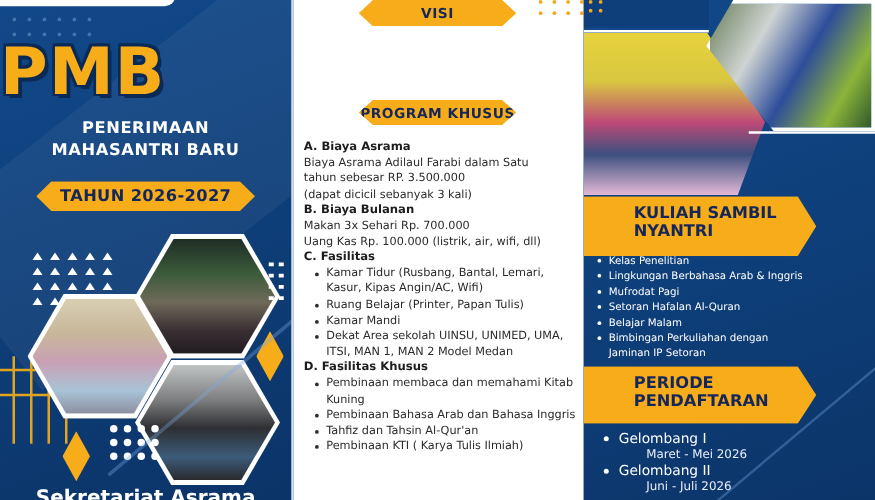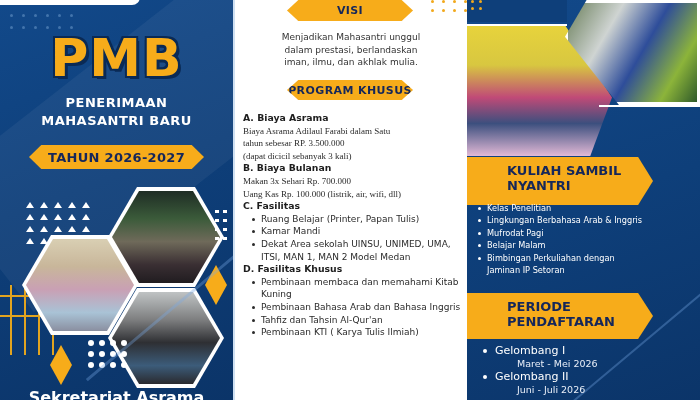--- a/index.html
+++ b/index.html
@@ -23,21 +23,21 @@
   .top-tab {
     position: absolute; left: 0; top: -6px; width: 140px; height: 11px;
     background: #ffffff; border-radius: 0 0 8px 0;
   }
   .dot-grid {
     position: absolute; display: grid; gap: 9px;
   }
   .dot-grid span { width: 3px; height: 3px; border-radius: 50%; background: rgba(160,200,240,0.35); }
 
   .pmb-title {
-    position: absolute; left: 0; width: 233px; top: 28px; text-align: center;
+    position: absolute; left: 0; width: 233px; top: 28px; text-align: left;
     font-family: "DejaVu Sans", sans-serif; font-weight: bold; font-size: 52px;
     color: #f7ac1a; letter-spacing: 1px;
     text-shadow: 3px 3px 0 #0a2a55, -2px -2px 0 #0a2a55, 2px -2px 0 #0a2a55, -2px 2px 0 #0a2a55;
   }
   .pmb-sub {
     position: absolute; left: 0; width: 233px; top: 94px; text-align: center;
     color: #ffffff; font-weight: bold; font-size: 13px; line-height: 18px; letter-spacing: 0.5px;
   }
   .year-banner {
     position: absolute; left: 29px; top: 145px; width: 175px; height: 24px;
@@ -100,21 +100,21 @@
   }
   .b-visi { top: 0; height: 21px; }
   .b-prog { top: 80px; text-align: center; }
 
   .visi-text {
     position: absolute; left: 10px; width: 212px; top: 31px; text-align: center;
     color: #333333; font-size: 9px; line-height: 12.5px;
   }
   .prog-body { position: absolute; left: 8px; top: 112px; width: 222px; color: #2b2b2b; font-size: 9px; line-height: 12.6px; }
   .prog-body h4 { font-size: 9.3px; font-weight: bold; color: #1d1d1d; }
-  .prog-body p { white-space: nowrap; font-family: Liberation Serif, serif; }
+  .prog-body p { white-space: nowrap; }
   .prog-body ul { list-style: none; padding-left: 8px; }
   .prog-body li { position: relative; padding-left: 10px; }
   .prog-body li::before { content: ""; position: absolute; left: 1px; top: 5px; width: 3px; height: 3px; border-radius: 50%; background: #2b2b2b; }
 
   
   .panel-right {
     position: absolute; left: 467px; top: 0; width: 264px; height: 400px;
     background: linear-gradient(160deg, #12498a 0%, #0e3f7a 50%, #0b3468 100%);
     overflow: hidden;
   }
@@ -259,40 +259,36 @@
       <span></span>
       <span></span>
       <span></span>
     <span></span>
       <span></span>
       <span></span>
       <span></span>
   </div>
 
   <div class="mid-banner b-visi">VISI</div>
-  <div class="visi-text">
-    <div>Menjadikan Mahasantri unggul</div>
-    <div>dalam prestasi, berlandaskan</div>
-    <div>iman, ilmu, dan akhlak mulia.</div>
-  </div>
 
   <div class="mid-banner b-prog">PROGRAM KHUSUS</div>
 
   <div class="prog-body">
     <h4>A. Biaya Asrama</h4>
     <p>Biaya Asrama Adilaul Farabi dalam Satu</p>
     <p>tahun sebesar RP. 3.500.000</p>
     <p>(dapat dicicil sebanyak 3 kali)</p>
 
     <h4>B. Biaya Bulanan</h4>
     <p>Makan 3x Sehari  Rp. 700.000</p>
     <p>Uang Kas Rp. 100.000 (listrik, air, wifi, dll)</p>
 
     <h4>C. Fasilitas</h4>
     <ul>
+      <li>Kamar Tidur (Rusbang, Bantal, Lemari, Kasur, Kipas Angin/AC, Wifi)</li>
       <li>Ruang Belajar (Printer, Papan Tulis)</li>
       <li>Kamar Mandi</li>
       <li>Dekat Area sekolah UINSU, UNIMED, UMA, ITSI, MAN 1, MAN 2 Model Medan</li>
     </ul>
 
     <h4>D. Fasilitas Khusus</h4>
     <ul>
       <li>Pembinaan membaca dan memahami Kitab Kuning</li>
       <li>Pembinaan Bahasa Arab dan Bahasa Inggris</li>
       <li>Tahfiz dan Tahsin Al-Qur'an</li>
@@ -317,20 +313,21 @@
   <div class="r-streak"></div>
 
   <div class="r-banner rb-kuliah">
     <div>KULIAH SAMBIL</div>
     <div>NYANTRI</div>
   </div>
   <ul class="r-list rl-kuliah">
     <li>Kelas Penelitian</li>
     <li>Lingkungan Berbahasa Arab &amp; Inggris</li>
     <li>Mufrodat Pagi</li>
+    <li>Setoran Hafalan Al-Quran</li>
     <li>Belajar Malam</li>
     <li>Bimbingan Perkuliahan dengan</li>
     <div class="cont">Jaminan IP Setoran</div>
   </ul>
 
   <div class="r-banner rb-periode">
     <div>PERIODE</div>
     <div>PENDAFTARAN</div>
   </div>
   <ul class="r-list rl-periode">

